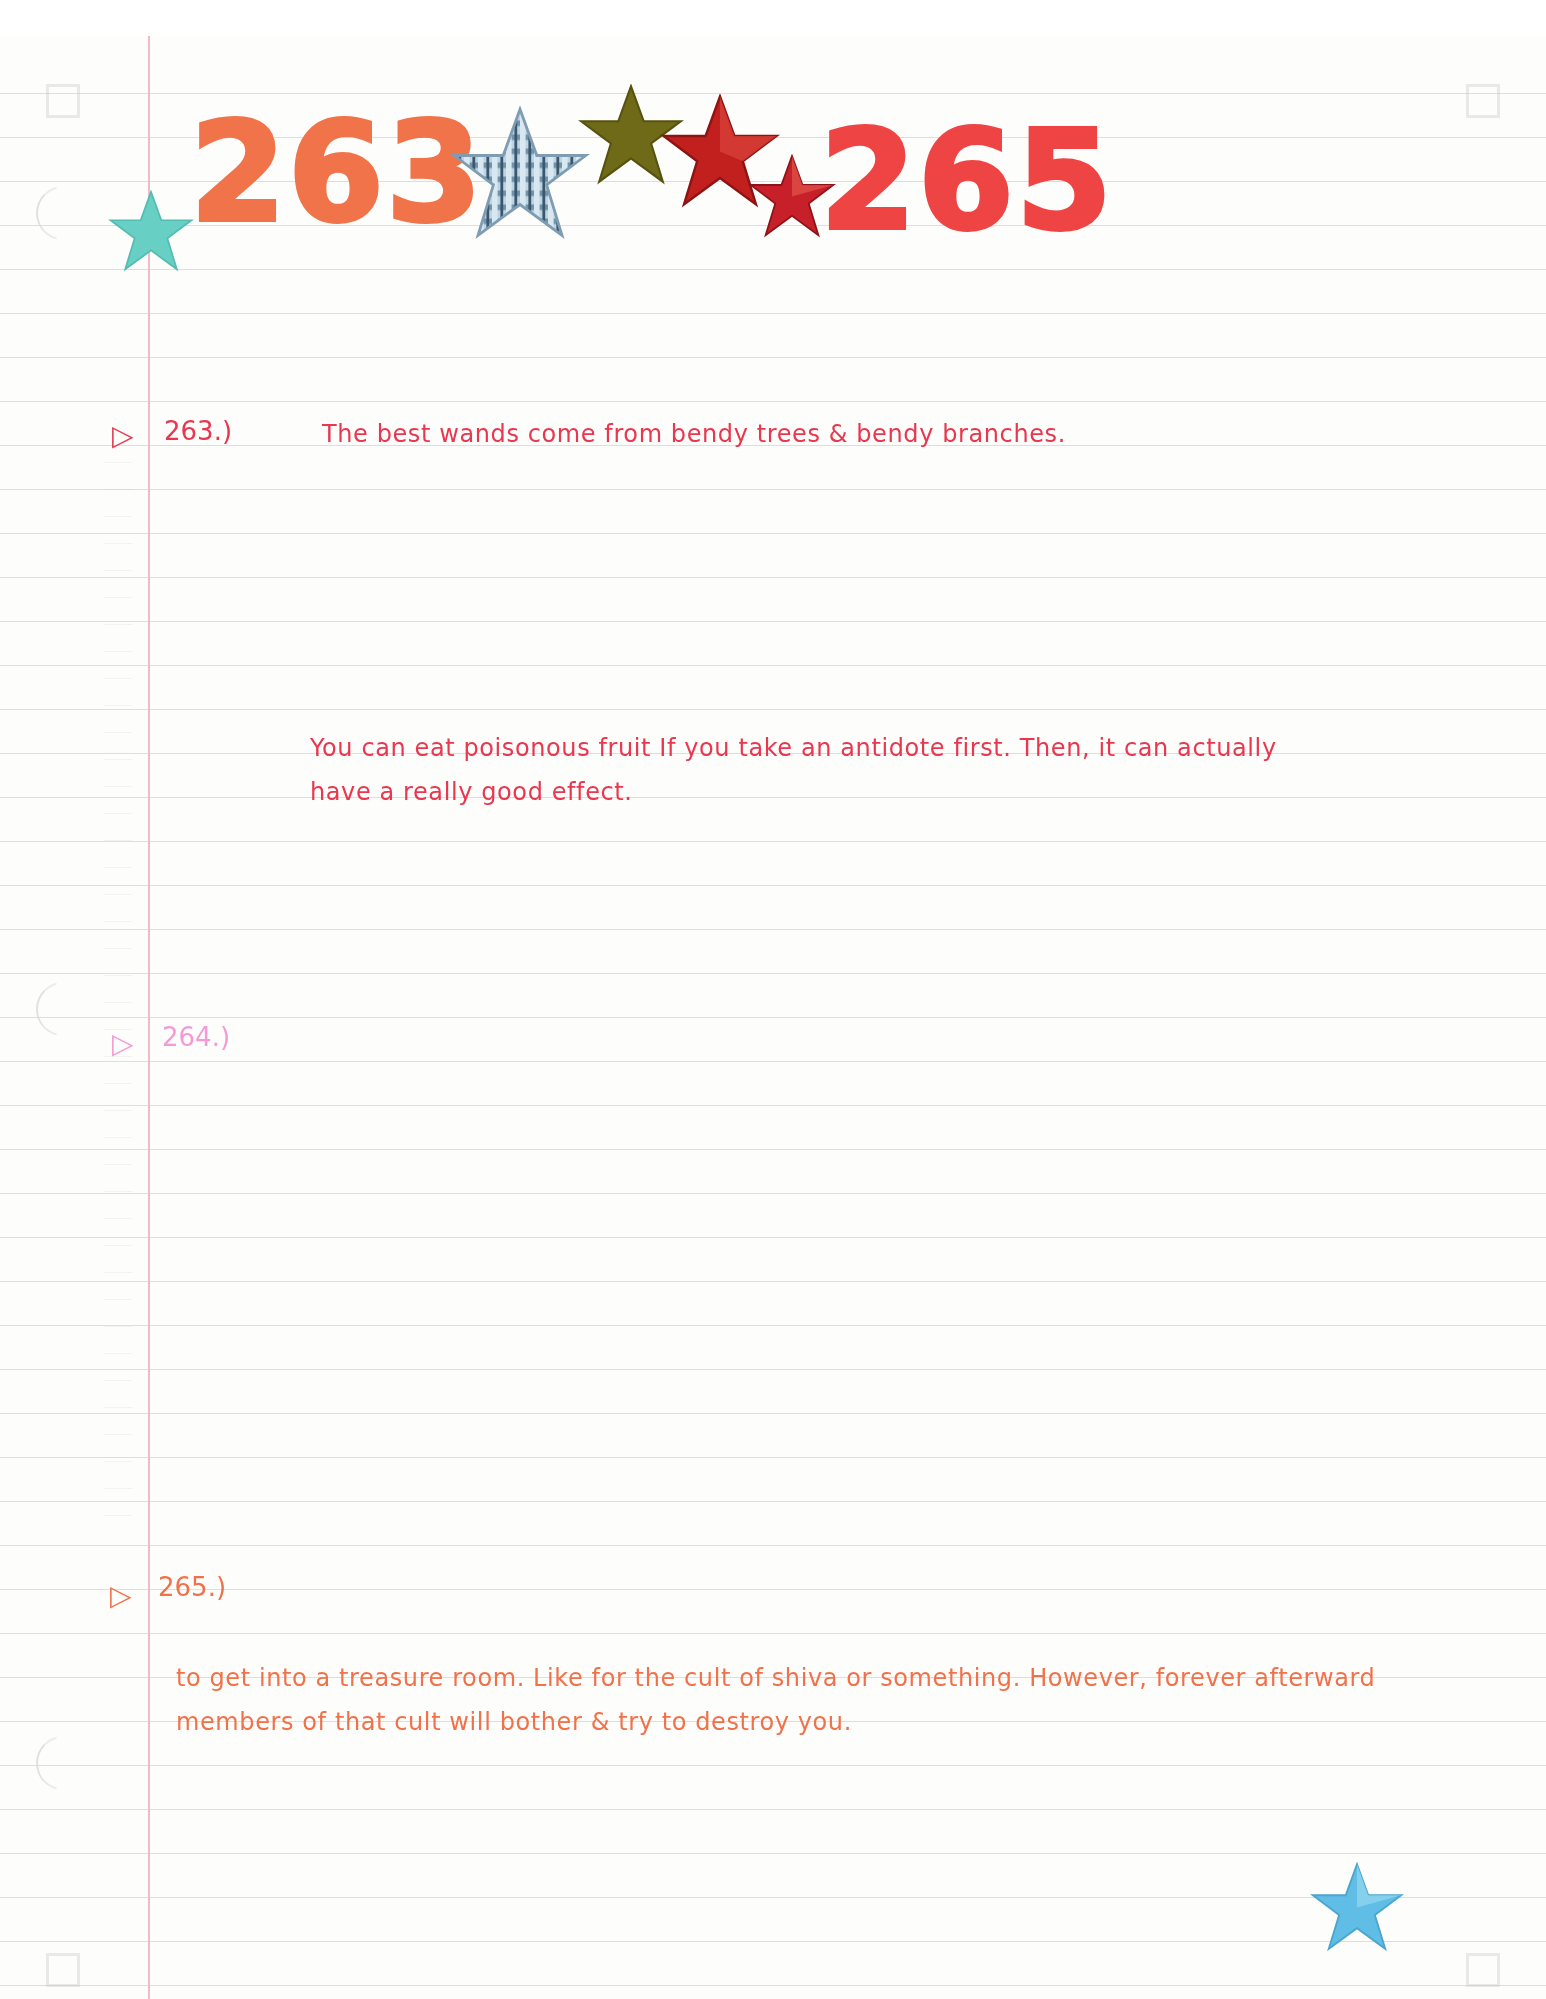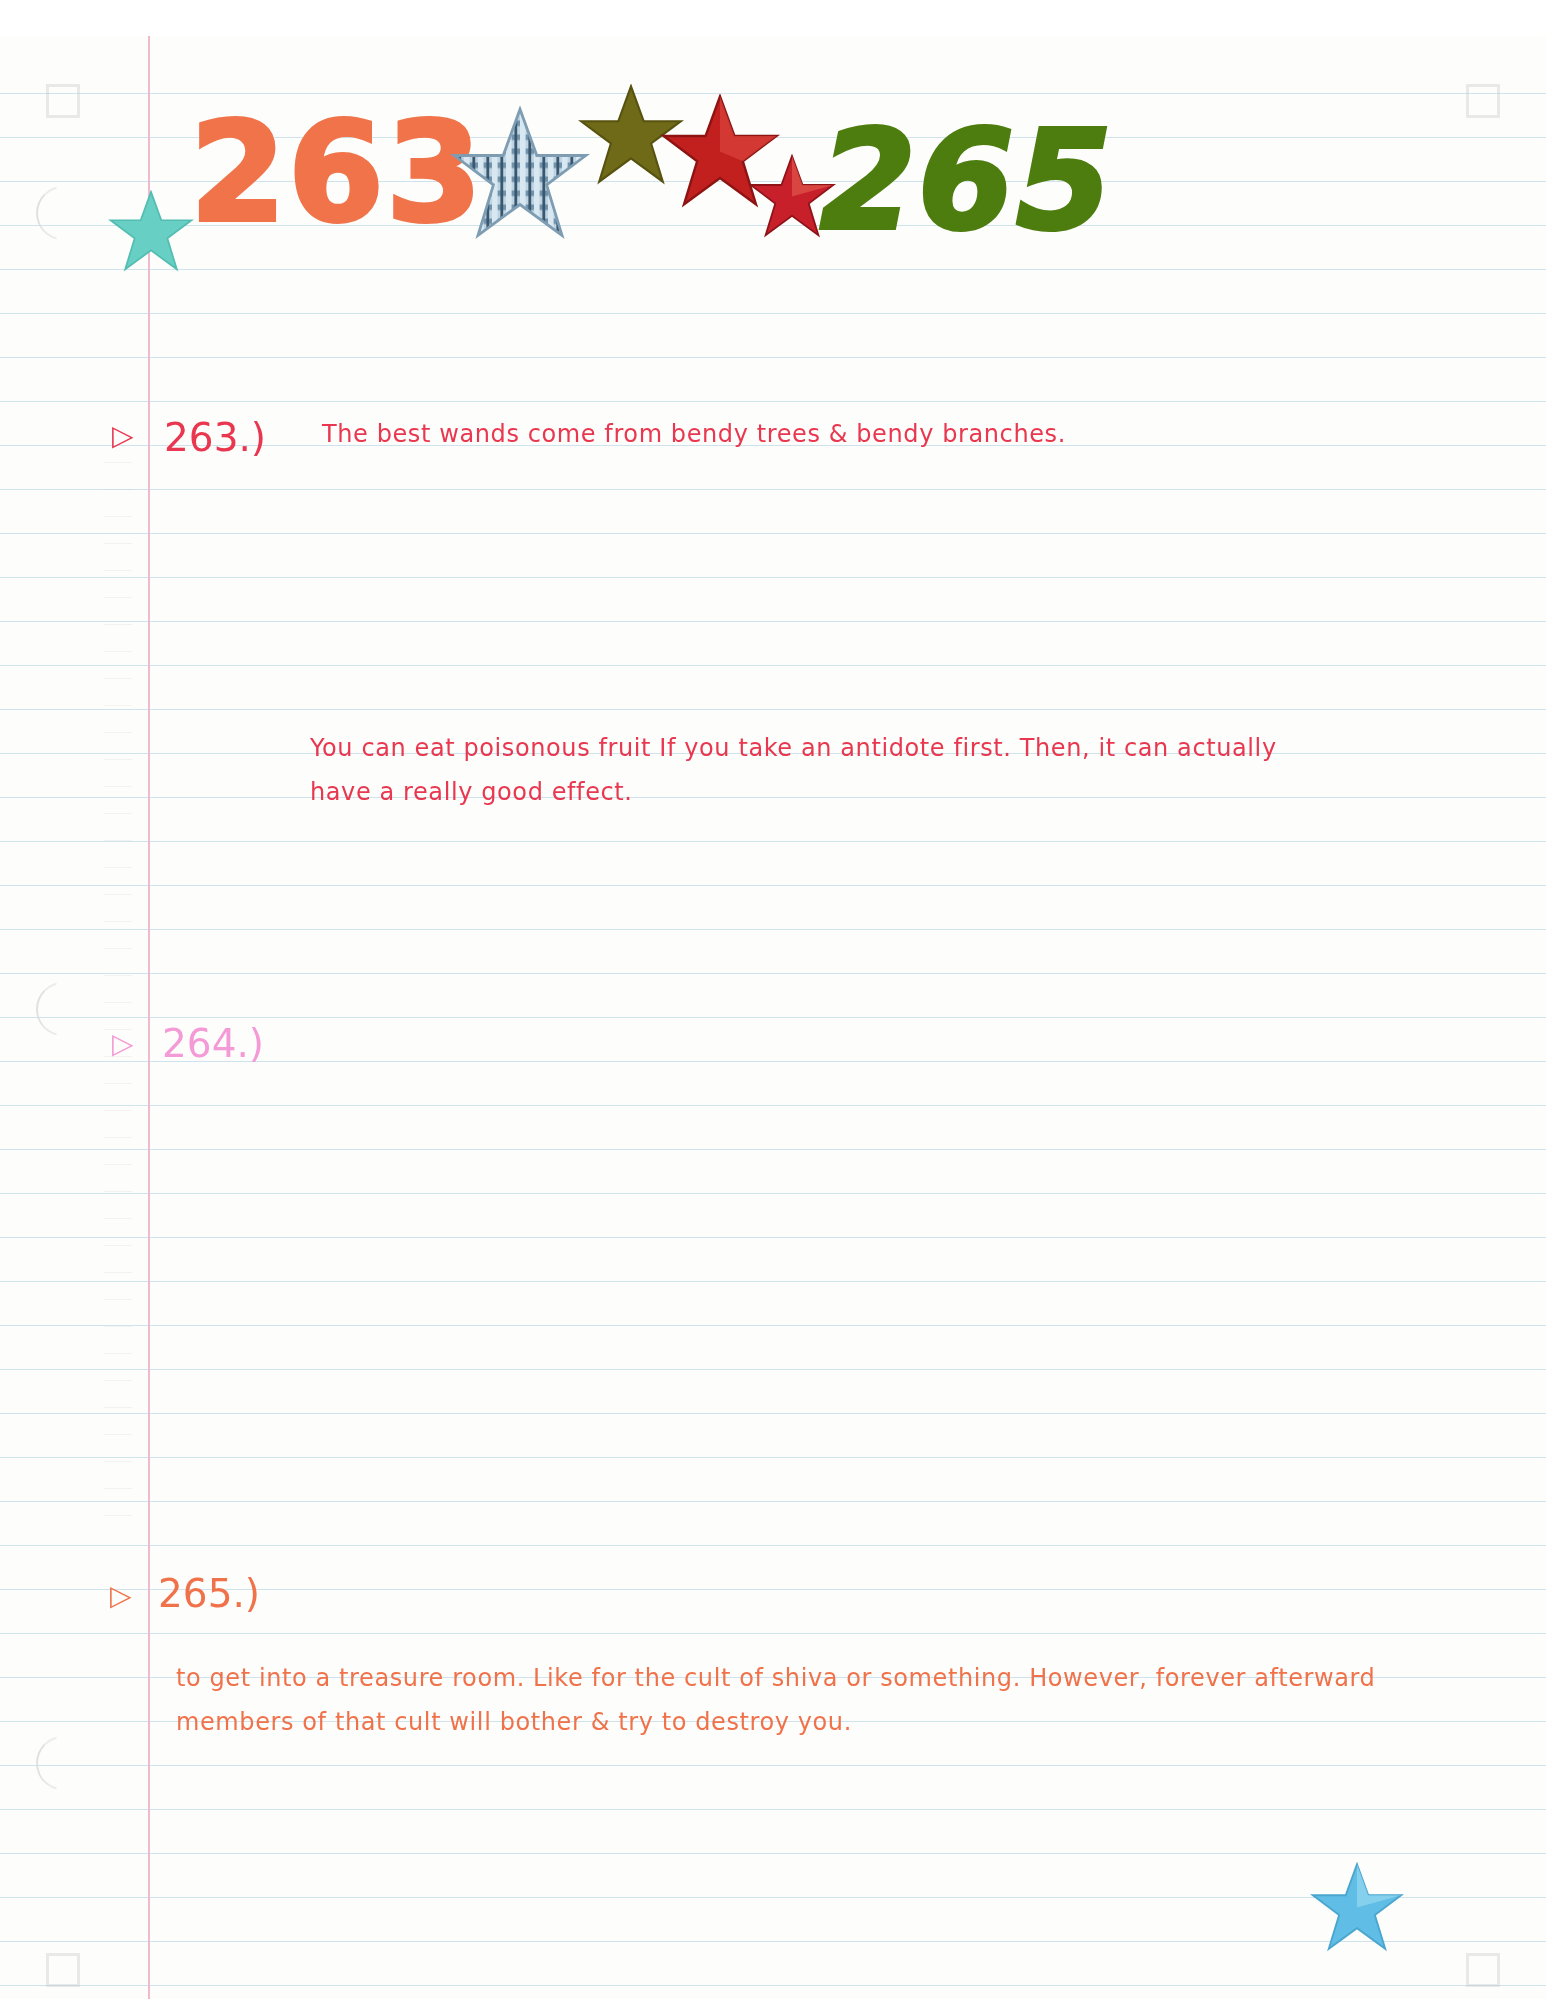--- a/index.html
+++ b/index.html
@@ -111,22 +111,21 @@
     text-shadow: none;
   }
   #num-left {
     left: 60px;
     top: 14px;
     color: #f0734a;
   }
   #num-right {
     left: 690px;
     top: 22px;
-    color: #4d7c0f;
-    font-style: italic;
+    color: #ef4444;
   }
 
   
   .star {
     position: absolute;
     display: block;
   }
   .star svg { display: block; }
 
   
@@ -138,21 +137,21 @@
     letter-spacing: .6px;
     white-space: pre-wrap;
   }
   .marker {
     position: absolute;
     font-size: 28px;
     line-height: 1;
   }
   .entry-number {
     position: absolute;
-    font-size: 39px;
+    font-size: 26px;
     font-weight: 500;
     line-height: 1;
     text-align: right;
   }
 
   .red   { color: #e8374f; }
   .pink  { color: #f49ad6; }
   .orange{ color: #f0724a; }
 
   

